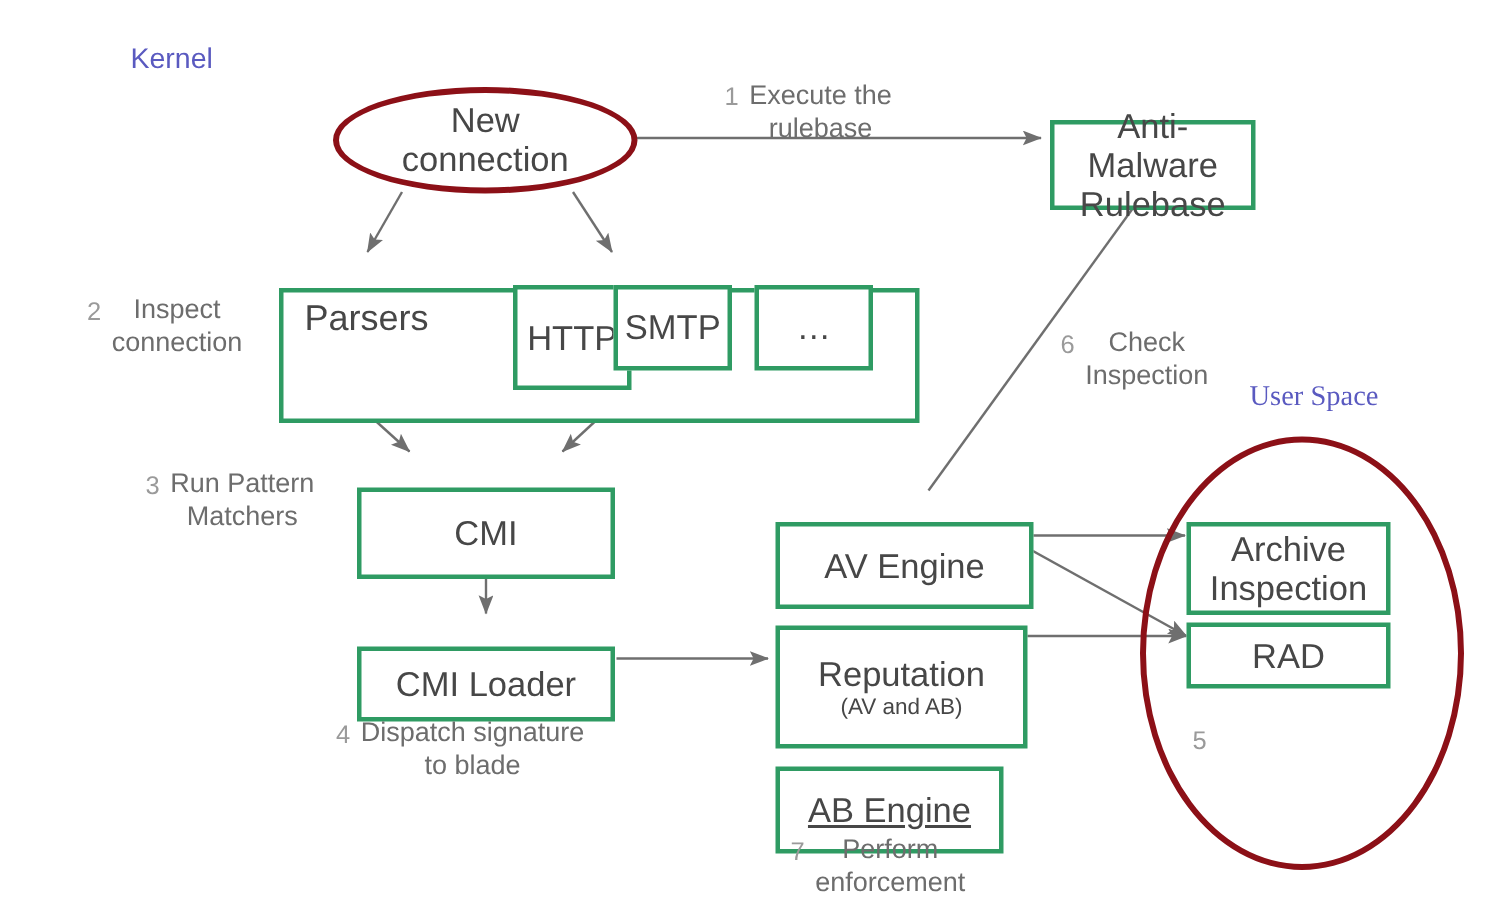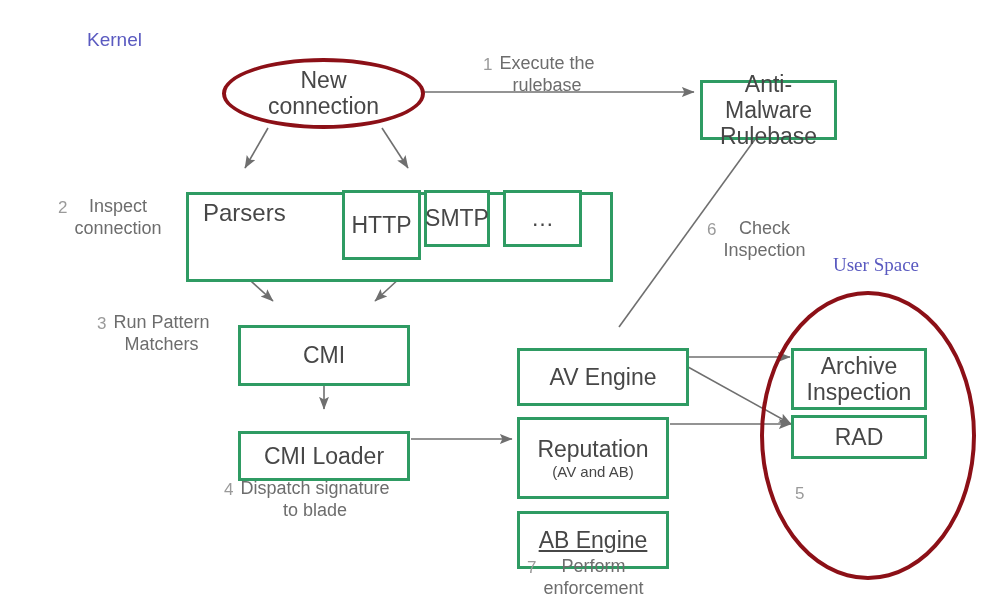--- a/index.html
+++ b/index.html
@@ -166,40 +166,40 @@
     <span class="main">Anti-Malware</span>
     <span class="main">Rulebase</span>
   </div>
 
   <div class="box parsers-box" style="left:186px; top:172px; width:427px; height:90px;">
     <span class="parsers-title">Parsers</span>
   </div>
   <div class="chip" style="left:314px; top:190px; width:79px; height:70px;margin-left:28px;">
     <span>HTTP</span>
   </div>
-  <div class="chip" style="left:424px; top:190px; width:66px; height:57px;">
+  <div class="chip" style="left:409px; top:190px; width:79px; height:57px;">
     <span>SMTP</span>
   </div>
   <div class="chip" style="left:503px; top:190px; width:79px; height:57px;">
     <span>…</span>
   </div>
 
   <div class="box" style="left:238px; top:305px; width:172px; height:61px;">
     <span class="main">CMI</span>
   </div>
 
   <div class="box" style="left:238px; top:411px; width:172px; height:50px;">
     <span class="main">CMI Loader</span>
   </div>
 
   <div class="box" style="left:517px; top:328px; width:172px; height:58px;">
     <span class="main">AV Engine</span>
   </div>
 
-  <div class="box" style="left:517px; top:397px; width:152px; height:82px;">
+  <div class="box" style="left:517px; top:397px; width:168px; height:82px;">
     <span class="main">Reputation</span>
     <span class="sub">(AV and AB)</span>
   </div>
 
   <div class="box" style="left:517px; top:491px; width:152px; height:58px;text-decoration:underline;">
     <span class="main">AB Engine</span>
   </div>
 
   <div class="ellipse" style="left:760px; top:291px; width:216px; height:289px;"></div>
 

